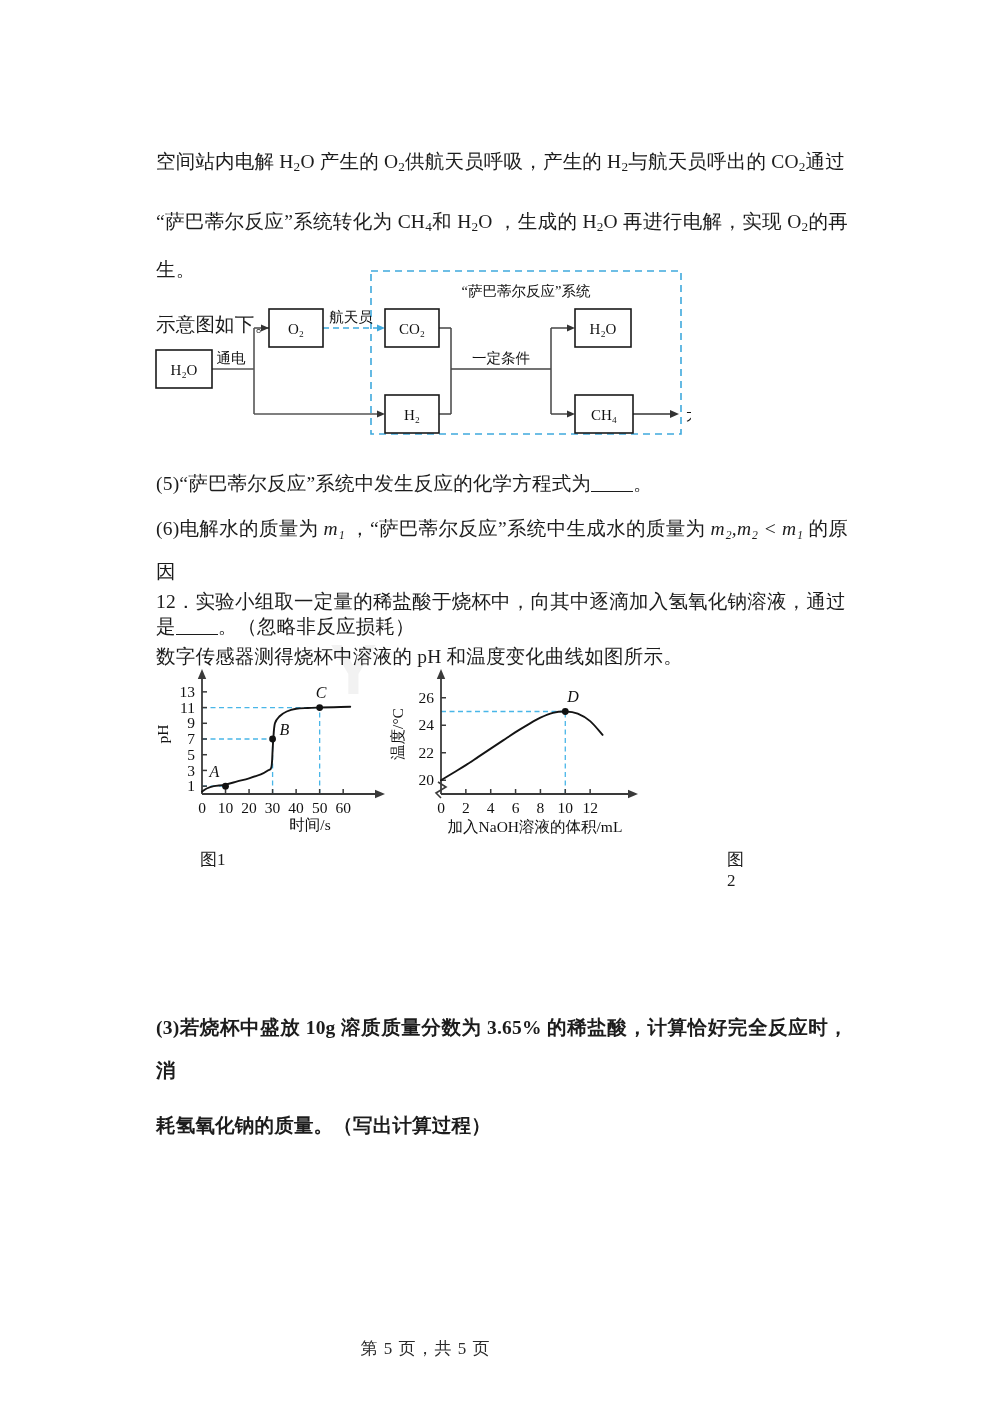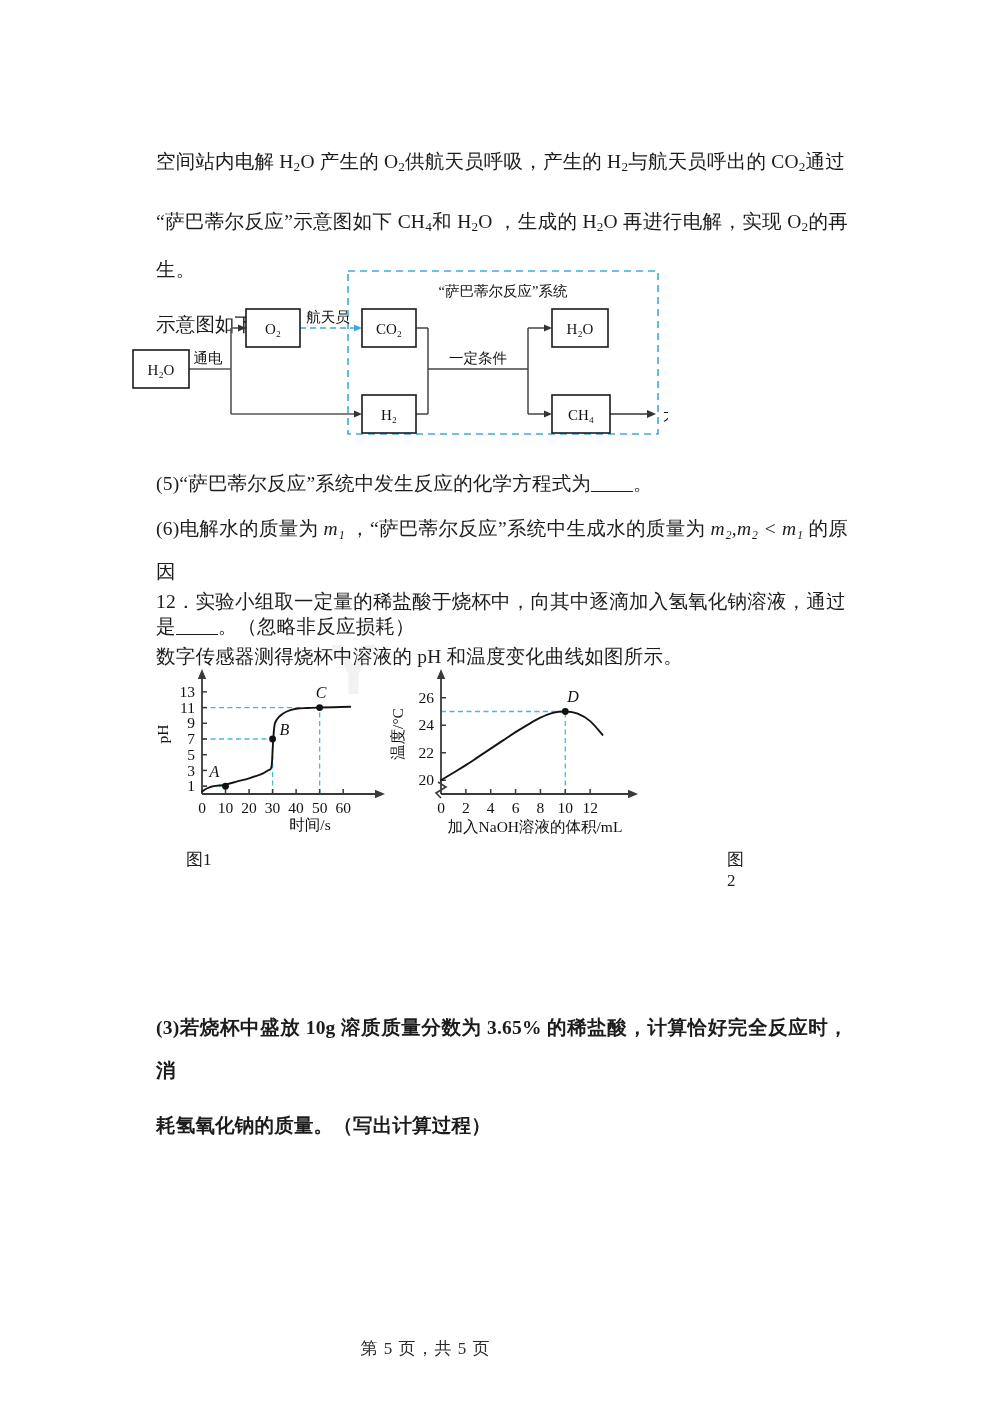--- a/index.html
+++ b/index.html
@@ -42,21 +42,21 @@
     border-bottom: 1.4px solid #1c1c1c;
     width: 42px;
     height: 1em;
     vertical-align: -2px;
   }
   .blank.sm { width: 38px; }
 
   
   #flow-diagram {
     position: absolute;
-    left: 128px;
+    left: 151px;
     top: 264px;
     width: 540px;
     height: 182px;
   }
   #flow-diagram svg { display: block; }
   .dbox-label {
     font-family: "Liberation Serif", serif;
     font-size: 15px;
     fill: #111;
   }
@@ -131,21 +131,21 @@
 
 <div class="page">
 
   <div class="watermark" style="left:330px; top:630px;">Y &nbsp; &nbsp;</div>
 
   <div class="body-text" style="top:128px;">
     <p class="para">
       <span>空间站内电解 H</span><sub>2</sub><span>O 产生的 O</span><sub>2</sub><span>供航天员呼吸，产生的 H</span><sub>2</sub><span>与航天员呼出的 CO</span><sub>2</sub><span>通过</span>
     </p>
     <p class="para">
-      <span>“萨巴蒂尔反应”示意图如下 CH</span><sub>4</sub><span>和 H</span><sub>2</sub><span>O ，生成的 H</span><sub>2</sub><span>O 再进行电解，实现 O</span><sub>2</sub><span>的再生。</span>
+      <span>“萨巴蒂尔反应”系统转化为 CH</span><sub>4</sub><span>和 H</span><sub>2</sub><span>O ，生成的 H</span><sub>2</sub><span>O 再进行电解，实现 O</span><sub>2</sub><span>的再生。</span>
     </p>
     <p class="para">示意图如下。</p>
   </div>
 
   <div id="flow-diagram">
     <svg width="540" height="182" viewBox="0 0 540 182" xmlns="http://www.w3.org/2000/svg">
 
       <rect x="220" y="7" width="310" height="163" fill="none" stroke="#3fa9dd" stroke-width="1.6" stroke-dasharray="7,5"></rect>
 
       <text class="dlabel-cn" x="375" y="32" text-anchor="middle" id="svg-system-title">“萨巴蒂尔反应”系统</text>
@@ -267,21 +267,21 @@
           <path d="M 52.00 129.64 C 52.78 129.12, 54.75 127.42, 56.71 126.50 C 58.67 125.58, 60.63 124.80, 63.76 124.14 C 66.90 123.49, 71.61 123.36, 75.53 122.57 C 79.45 121.79, 83.37 120.48, 87.29 119.43 C 91.22 118.38, 95.14 117.46, 99.06 116.29 C 102.98 115.11, 107.69 113.67, 110.82 112.36 C 113.96 111.05, 116.12 109.61, 117.88 108.43 C 119.65 107.25, 120.63 108.56, 121.41 105.29 C 122.20 102.01, 122.27 93.50, 122.59 88.79 C 122.90 84.07, 122.90 81.58, 123.29 77.00 C 123.69 72.42, 123.88 65.08, 124.94 61.29 C 126.00 57.49, 127.69 56.18, 129.65 54.21 C 131.61 52.25, 133.96 50.74, 136.71 49.50 C 139.45 48.26, 142.59 47.34, 146.12 46.75 C 149.65 46.16, 153.96 46.16, 157.88 45.96 C 161.80 45.77, 165.33 45.70, 169.65 45.57 C 173.96 45.44, 178.67 45.31, 183.76 45.18 C 188.86 45.05, 197.49 44.85, 200.24 44.79" fill="none" stroke="#141414" stroke-width="1.9" stroke-linecap="round"></path>
           <circle cx="75.52941176470588" cy="124.14285714285714" r="3.4" fill="#111"></circle>
           <text x="59.529411764705884" y="115.14285714285714" class="pt-label">A</text>
           <circle cx="122.58823529411765" cy="77" r="3.4" fill="#111"></circle>
           <text x="129.58823529411765" y="73" class="pt-label">B</text>
           <circle cx="169.64705882352942" cy="45.57142857142857" r="3.4" fill="#111"></circle>
           <text x="165.64705882352942" y="35.57142857142857" class="pt-label">C</text>
           <text x="18" y="72" class="axis-title" text-anchor="middle" transform="rotate(-90 18 72)">pH</text>
           <text x="160" y="168" class="axis-title" text-anchor="middle">时间/s</text>
         </svg>
-      <div class="fig-caption" style="left:36px; top:186px;">图1</div>
+      <div class="fig-caption" style="left:50px; top:186px;">图1</div>
     </div>
 
     <div class="chart-fig" style="left:237px;">
       <svg id="svg-fig2" width="280" height="180" viewBox="0 0 280 180" xmlns="http://www.w3.org/2000/svg">
           <line x1="54" y1="49.5" x2="178.28571428571428" y2="49.5" stroke="#49b6e8" stroke-width="1.3" stroke-dasharray="5,3.5"></line>
           <line x1="178.28571428571428" y1="132" x2="178.28571428571428" y2="49.5" stroke="#49b6e8" stroke-width="1.3" stroke-dasharray="5,3.5"></line>
           <line x1="54" y1="132" x2="54" y2="14" stroke="#3a3a3a" stroke-width="1.8"></line>
           <polygon points="54,7 49.8,17 58.2,17" fill="#3a3a3a"></polygon>
           <line x1="54" y1="132" x2="244" y2="132" stroke="#3a3a3a" stroke-width="1.8"></line>
           <polygon points="251,132 241,127.8 241,136.2" fill="#3a3a3a"></polygon>

